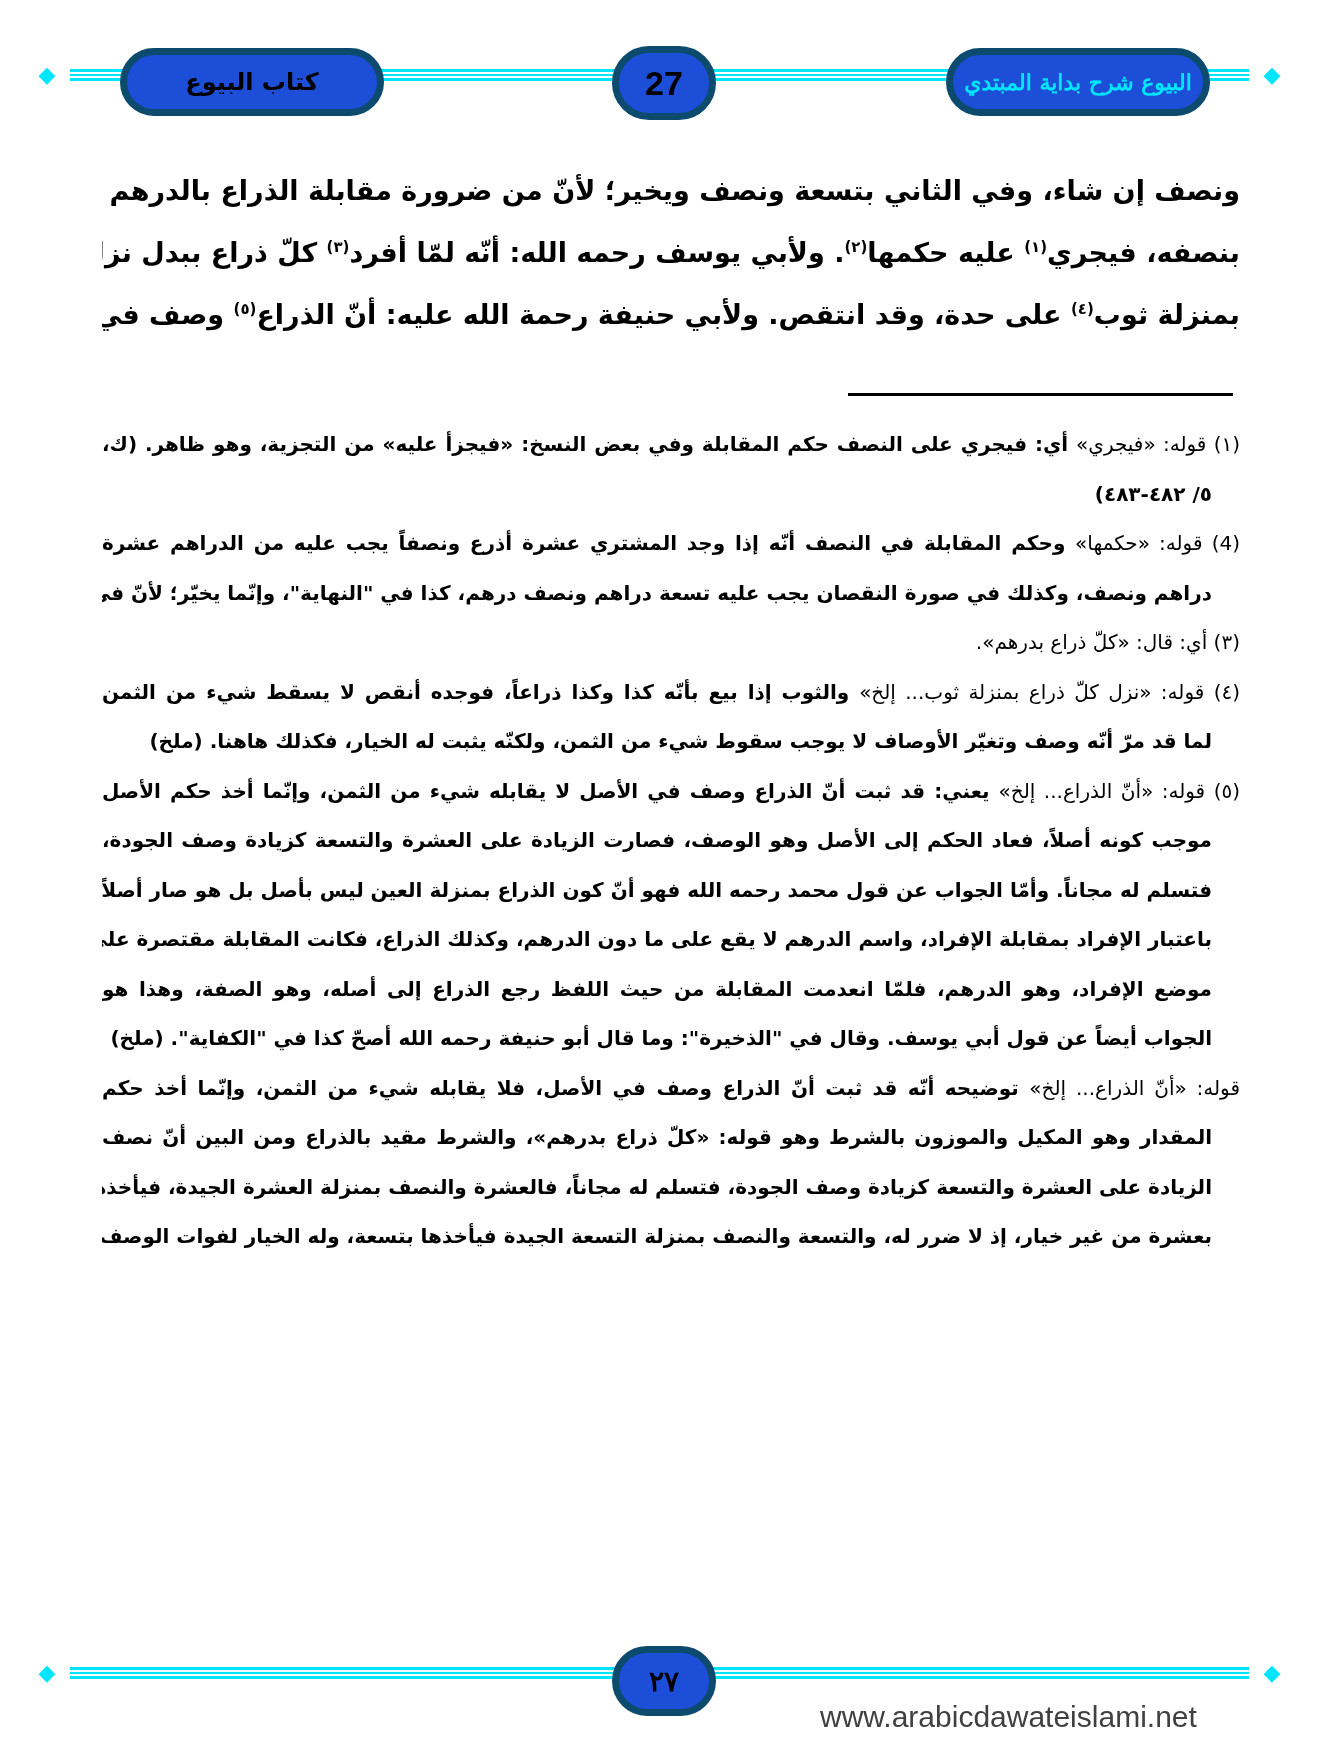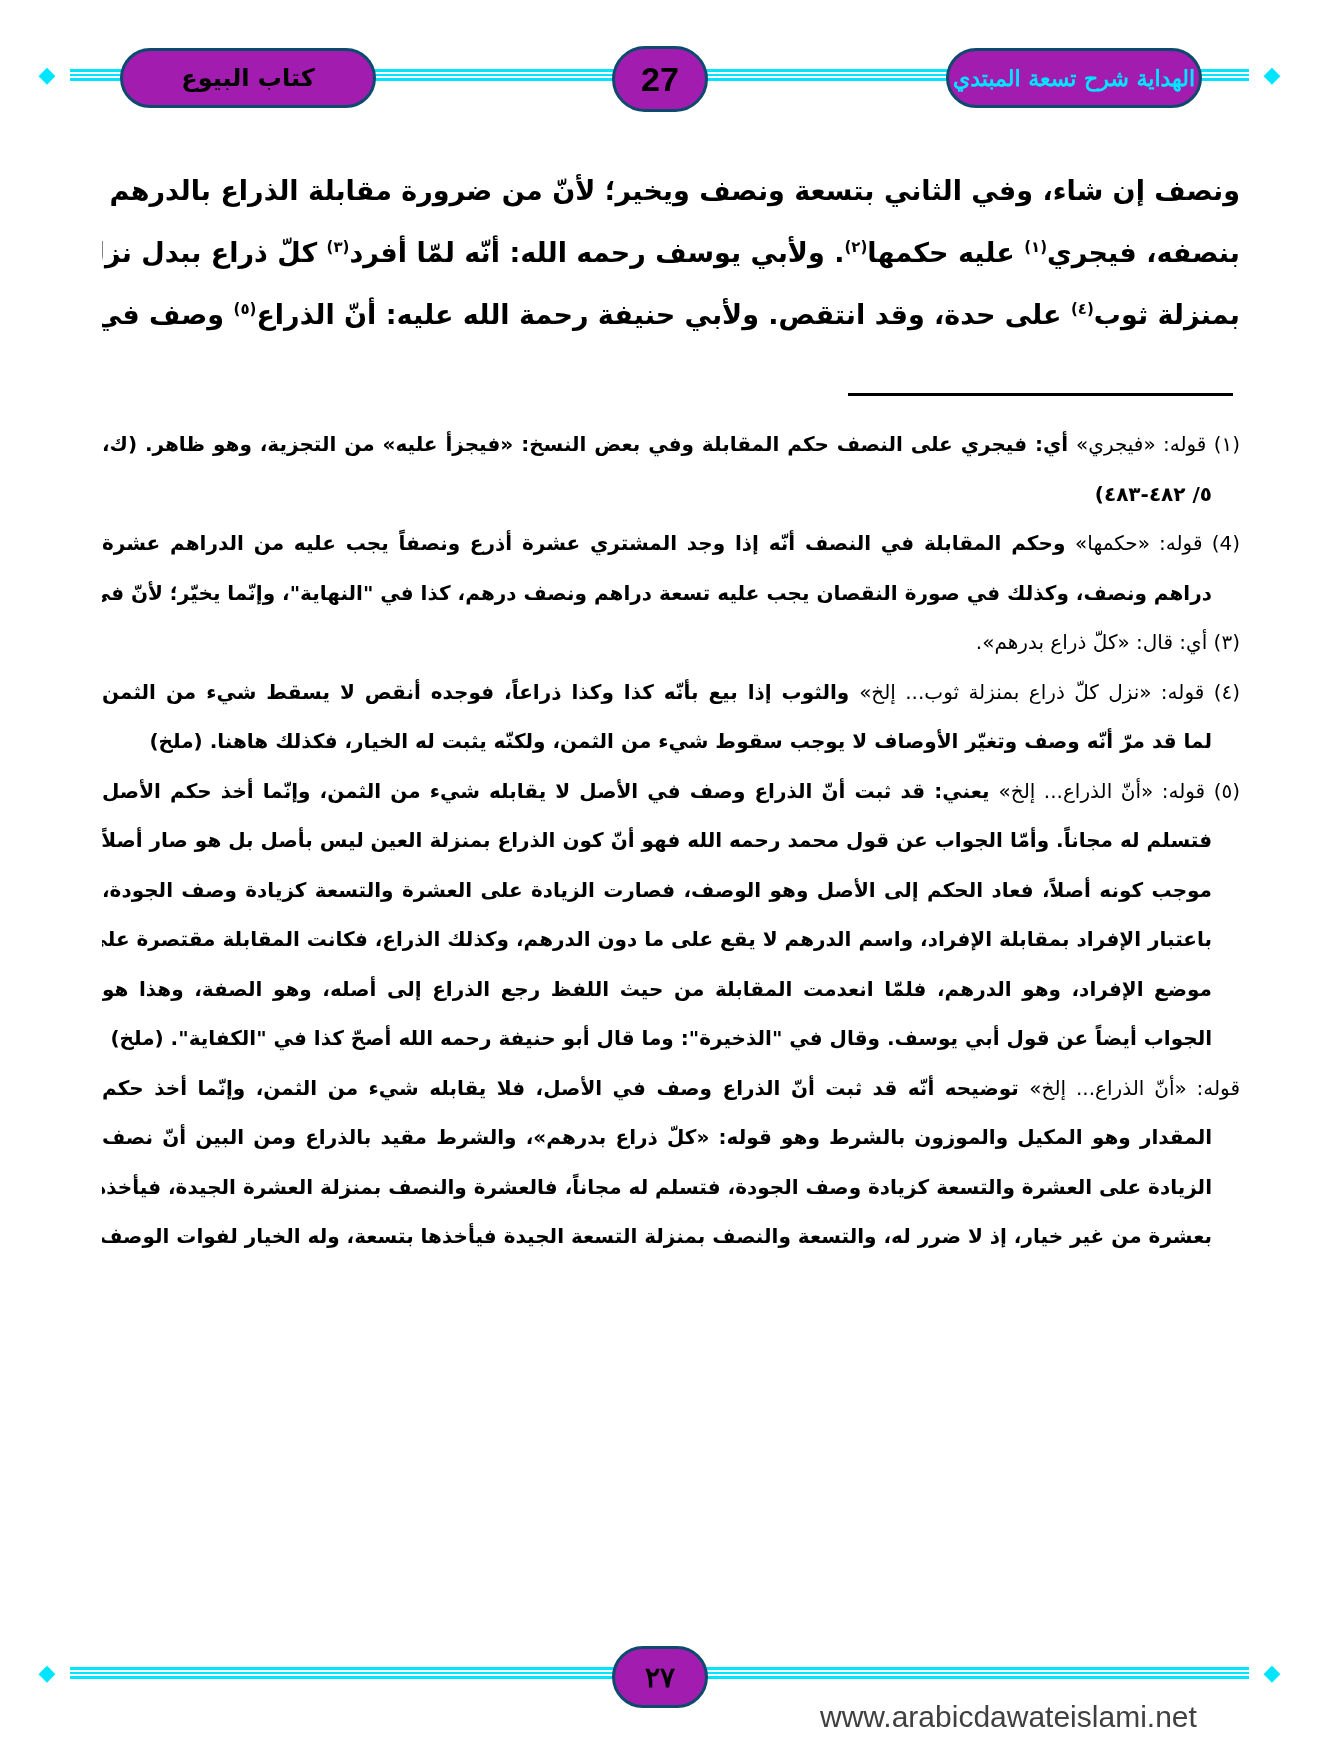--- a/index.html
+++ b/index.html
@@ -10,21 +10,21 @@
   .frame-bar { position: absolute; left: 30px; width: 1259px; height: 26px; }
   .bar-lines { position: absolute; left: 40px; right: 40px; top: 6px; height: 14px; }
   .bar-lines::before, .bar-lines::after { content: ""; position: absolute; left: 0; right: 0; height: 3px; background: #00e5ff; }
   .bar-lines::before { top: 1px; }
   .bar-lines::after { bottom: 1px; }
   .bar-lines .mid { position: absolute; left: 0; right: 0; top: 6px; height: 2px; background: #00e5ff; }
   .end-knob { position: absolute; top: 0; width: 34px; height: 26px; color: #00e5ff; font-size: 22px; line-height: 26px; text-align: center; }
   .end-knob.left { left: 0; }
   .end-knob.right { right: 0; }
 
-  .pill { position: absolute; border: 3px solid #0c4a6e; border-radius: 40px; background: #a21caf;
+  .pill { position: absolute; border: 7px solid #0c4a6e; border-radius: 40px; background: #1d4ed8;
           display: flex; align-items: center; justify-content: center; }
   .hdr-left-pill { left: 120px; top: 48px; width: 250px; height: 54px; }
   .hdr-center-pill { left: 612px; top: 46px; width: 90px; height: 60px; border-radius: 45px; }
   .hdr-right-pill { left: 946px; top: 48px; width: 250px; height: 54px; }
   .hdr-left-pill span { font-family: "DejaVu Sans", sans-serif; font-weight: bold; font-size: 24px; direction: rtl; }
   .hdr-center-pill span { font-family: "Liberation Sans", sans-serif; font-weight: bold; font-size: 34px; }
   .hdr-right-pill span { font-family: "DejaVu Serif", serif; font-weight: bold; font-size: 22px; color: #00e5ff; direction: rtl; }
 
   
   .main-text { position: absolute; left: 102px; width: 1138px; top: 160px; direction: rtl; text-align: justify;
@@ -60,21 +60,21 @@
   <div class="end-knob left">◆</div>
   <div class="end-knob right">◆</div>
 </div>
 <div class="pill hdr-left-pill">
   <span>كتاب البيوع</span>
 </div>
 <div class="pill hdr-center-pill">
   <span>27</span>
 </div>
 <div class="pill hdr-right-pill">
-  <span>الهداية شرح تسعة المبتدي</span>
+  <span>البيوع شرح بداية المبتدي</span>
 </div>
 
 <div class="main-text" id="main-text">
     <span class="main-line"><span>ونصف إن شاء، وفي الثاني بتسعة ونصف ويخير؛ لأنّ من ضرورة مقابلة الذراع بالدرهم مقابلة نصفه</span></span>
     <span class="main-line"><span>بنصفه، فيجري</span><sup>(١)</sup><span> عليه حكمها</span><sup>(٢)</sup><span>. ولأبي يوسف رحمه الله: أنّه لمّا أفرد</span><sup>(٣)</sup><span> كلّ ذراع ببدل نزل كلّ ذراع</span></span>
     <span class="main-line"><span>بمنزلة ثوب</span><sup>(٤)</sup><span> على حدة، وقد انتقص. ولأبي حنيفة رحمة الله عليه: أنّ الذراع</span><sup>(٥)</sup><span> وصف في الأصل، وإنّما</span></span>
   </div>
 
 <div class="separator"></div>
 
@@ -89,22 +89,22 @@
     </div>
     <div>
       <span class="fn-line last"><span class="fn-key">(٣) أي: قال: «كلّ ذراع بدرهم».</span></span>
     </div>
     <div>
       <span class="fn-line"><span class="fn-key">(٤) قوله: «نزل كلّ ذراع بمنزلة ثوب... إلخ»</span><span class="fn-body"> والثوب إذا بيع بأنّه كذا وكذا ذراعاً، فوجده أنقص لا يسقط شيء من الثمن</span></span>
       <span class="fn-line indent last"><span class="fn-body">لما قد مرّ أنّه وصف وتغيّر الأوصاف لا يوجب سقوط شيء من الثمن، ولكنّه يثبت له الخيار، فكذلك هاهنا. (ملخ)</span></span>
     </div>
     <div>
       <span class="fn-line"><span class="fn-key">(٥) قوله: «أنّ الذراع... إلخ»</span><span class="fn-body"> يعني: قد ثبت أنّ الذراع وصف في الأصل لا يقابله شيء من الثمن، وإنّما أخذ حكم الأصل</span></span>
+      <span class="fn-line indent"><span class="fn-body">موجب كونه أصلاً، فعاد الحكم إلى الأصل وهو الوصف، فصارت الزيادة على العشرة والتسعة كزيادة وصف الجودة،</span></span>
       <span class="fn-line indent"><span class="fn-body">فتسلم له مجاناً. وأمّا الجواب عن قول محمد رحمه الله فهو أنّ كون الذراع بمنزلة العين ليس بأصل بل هو صار أصلاً</span></span>
-      <span class="fn-line indent"><span class="fn-body">موجب كونه أصلاً، فعاد الحكم إلى الأصل وهو الوصف، فصارت الزيادة على العشرة والتسعة كزيادة وصف الجودة،</span></span>
       <span class="fn-line indent"><span class="fn-body">باعتبار الإفراد بمقابلة الإفراد، واسم الدرهم لا يقع على ما دون الدرهم، وكذلك الذراع، فكانت المقابلة مقتصرة على</span></span>
       <span class="fn-line indent"><span class="fn-body">موضع الإفراد، وهو الدرهم، فلمّا انعدمت المقابلة من حيث اللفظ رجع الذراع إلى أصله، وهو الصفة، وهذا هو</span></span>
       <span class="fn-line indent last"><span class="fn-body">الجواب أيضاً عن قول أبي يوسف. وقال في "الذخيرة": وما قال أبو حنيفة رحمه الله أصحّ كذا في "الكفاية". (ملخ)</span></span>
     </div>
     <div>
       <span class="fn-line"><span class="fn-key">قوله: «أنّ الذراع... إلخ»</span><span class="fn-body"> توضيحه أنّه قد ثبت أنّ الذراع وصف في الأصل، فلا يقابله شيء من الثمن، وإنّما أخذ حكم</span></span>
       <span class="fn-line indent"><span class="fn-body">المقدار وهو المكيل والموزون بالشرط وهو قوله: «كلّ ذراع بدرهم»، والشرط مقيد بالذراع ومن البين أنّ نصف</span></span>
       <span class="fn-line indent"><span class="fn-body">الزيادة على العشرة والتسعة كزيادة وصف الجودة، فتسلم له مجاناً، فالعشرة والنصف بمنزلة العشرة الجيدة، فيأخذها</span></span>
       <span class="fn-line indent last"><span class="fn-body">بعشرة من غير خيار، إذ لا ضرر له، والتسعة والنصف بمنزلة التسعة الجيدة فيأخذها بتسعة، وله الخيار لفوات الوصف</span></span>
     </div>

